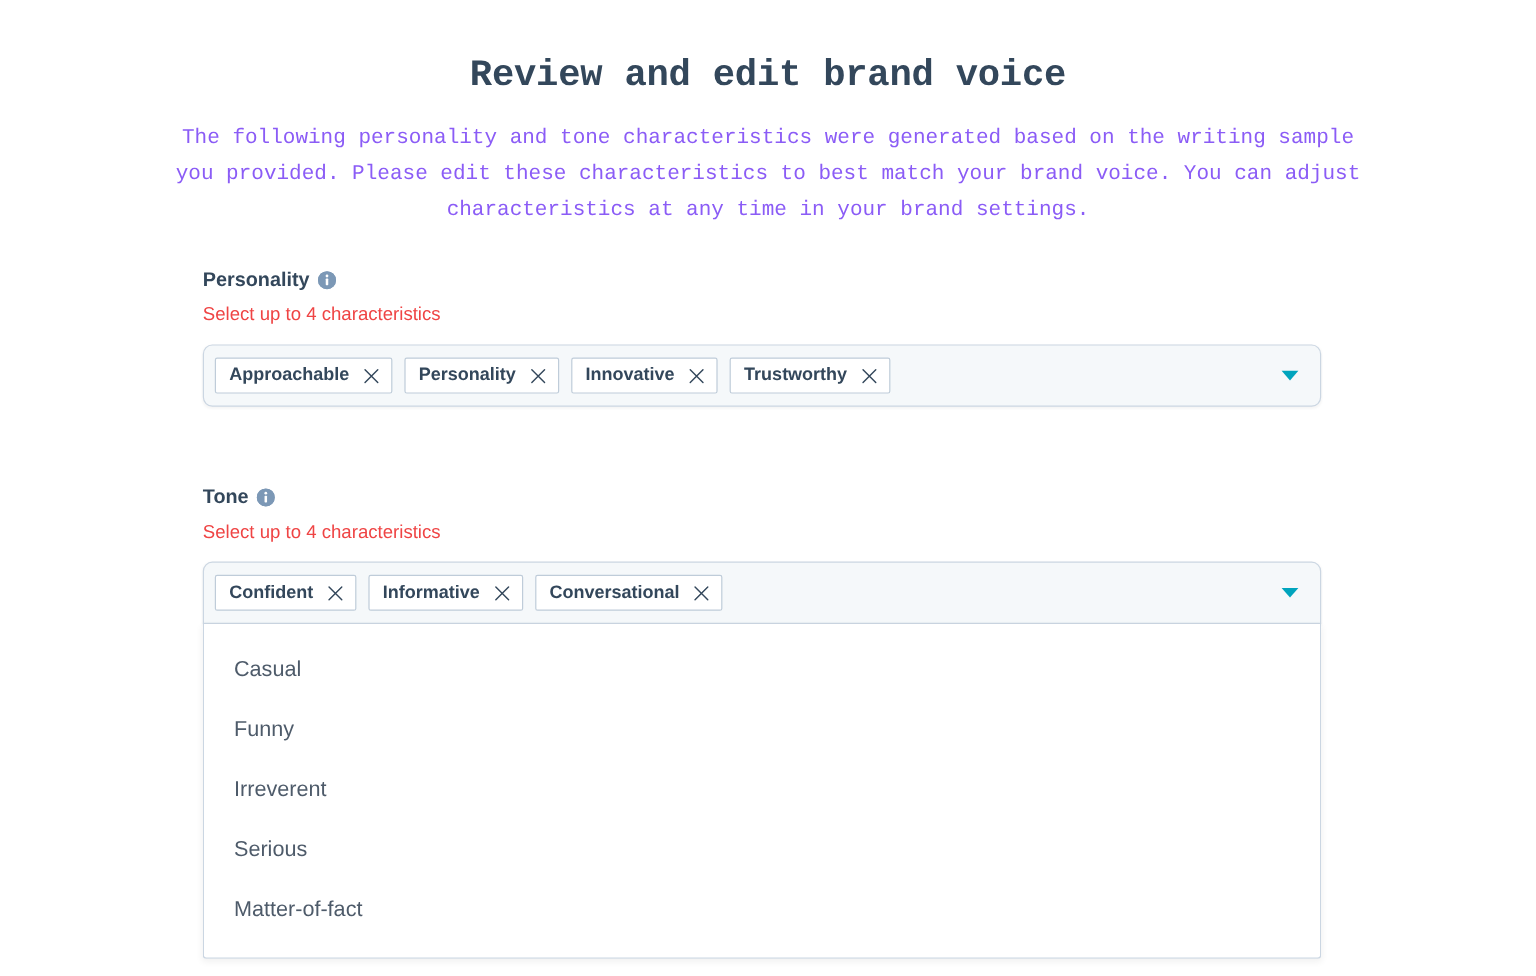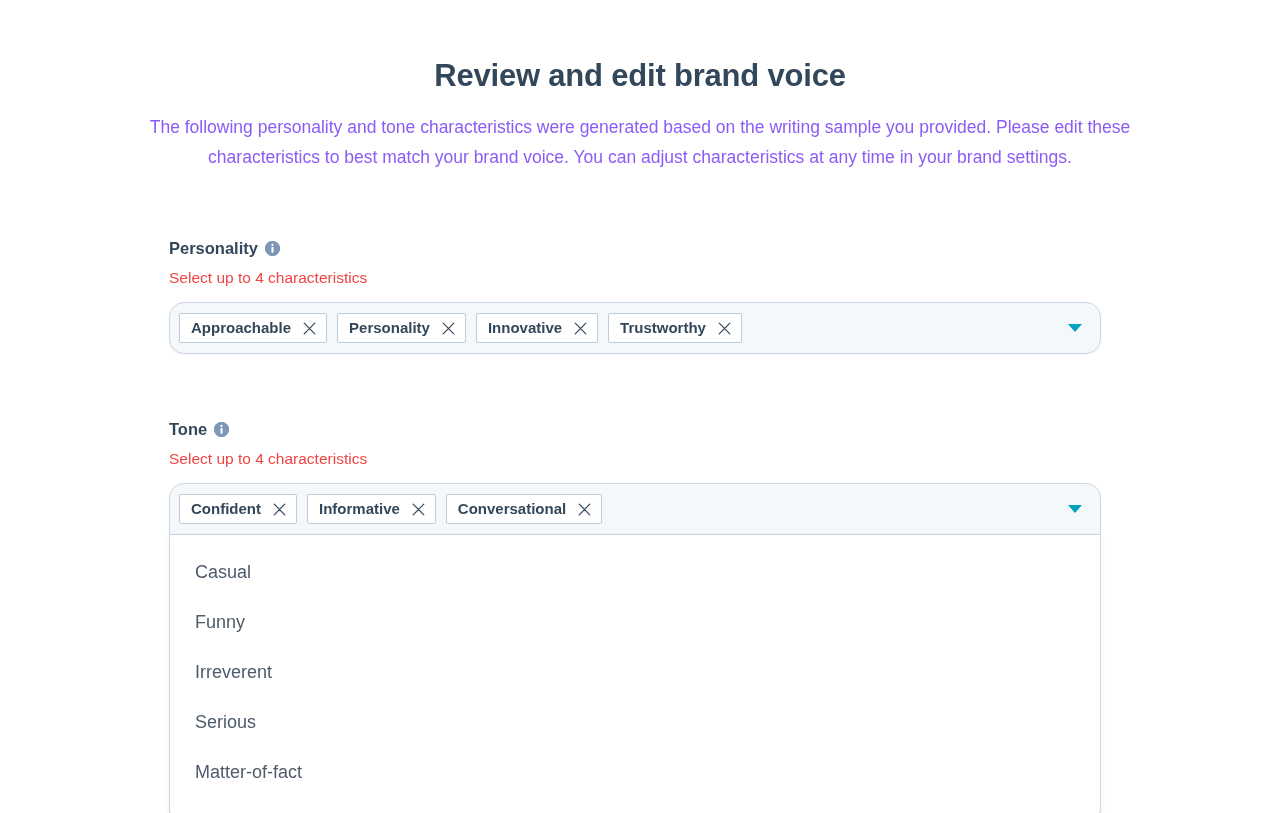--- a/index.html
+++ b/index.html
@@ -16,22 +16,23 @@
   .page {
     position: relative;
     width: 1280px;
     height: 813px;
     overflow: hidden;
     background: #ffffff;
   }
 
   
   .header {
-    padding-top: 56px;
+    padding-top: 44px;
     text-align: center;
+    font-family: Liberation Mono, monospace;
   }
   .page-title {
     margin: 0;
     font-size: 31px;
     line-height: 40px;
     font-weight: 700;
     color: #33475b;
     letter-spacing: -0.2px;
   }
   .page-subtitle {
@@ -41,21 +42,21 @@
     line-height: 30px;
     color: #8b5cf6;
     text-align: center;
     font-weight: 400;
   }
 
   
   .form-wrap {
     position: absolute;
     left: 169px;
-    top: 237px;
+    top: 222px;
     width: 932px;
   }
 
   .field-group { position: relative; }
   .field-group.tone { margin-top: 64px; }
 
   .field-label-row {
     display: flex;
     align-items: center;
     gap: 7px;
@@ -95,21 +96,21 @@
   }
 
   
   .select-control {
     position: relative;
     margin-top: 13px;
     width: 932px;
     min-height: 52px;
     background: #f5f8fa;
     border: 1px solid #cbd6e2;
-    border-radius: 15px;
+    border-radius: 8px;
     box-shadow: 0 1px 2px rgba(0,0,0,0.04);
     display: flex;
     align-items: center;
     padding: 8px 44px 8px 9px;
     cursor: pointer;
   }
   .select-control.open {
     border-bottom-color: #cbd6e2;
     border-bottom-left-radius: 0;
     border-bottom-right-radius: 0;

